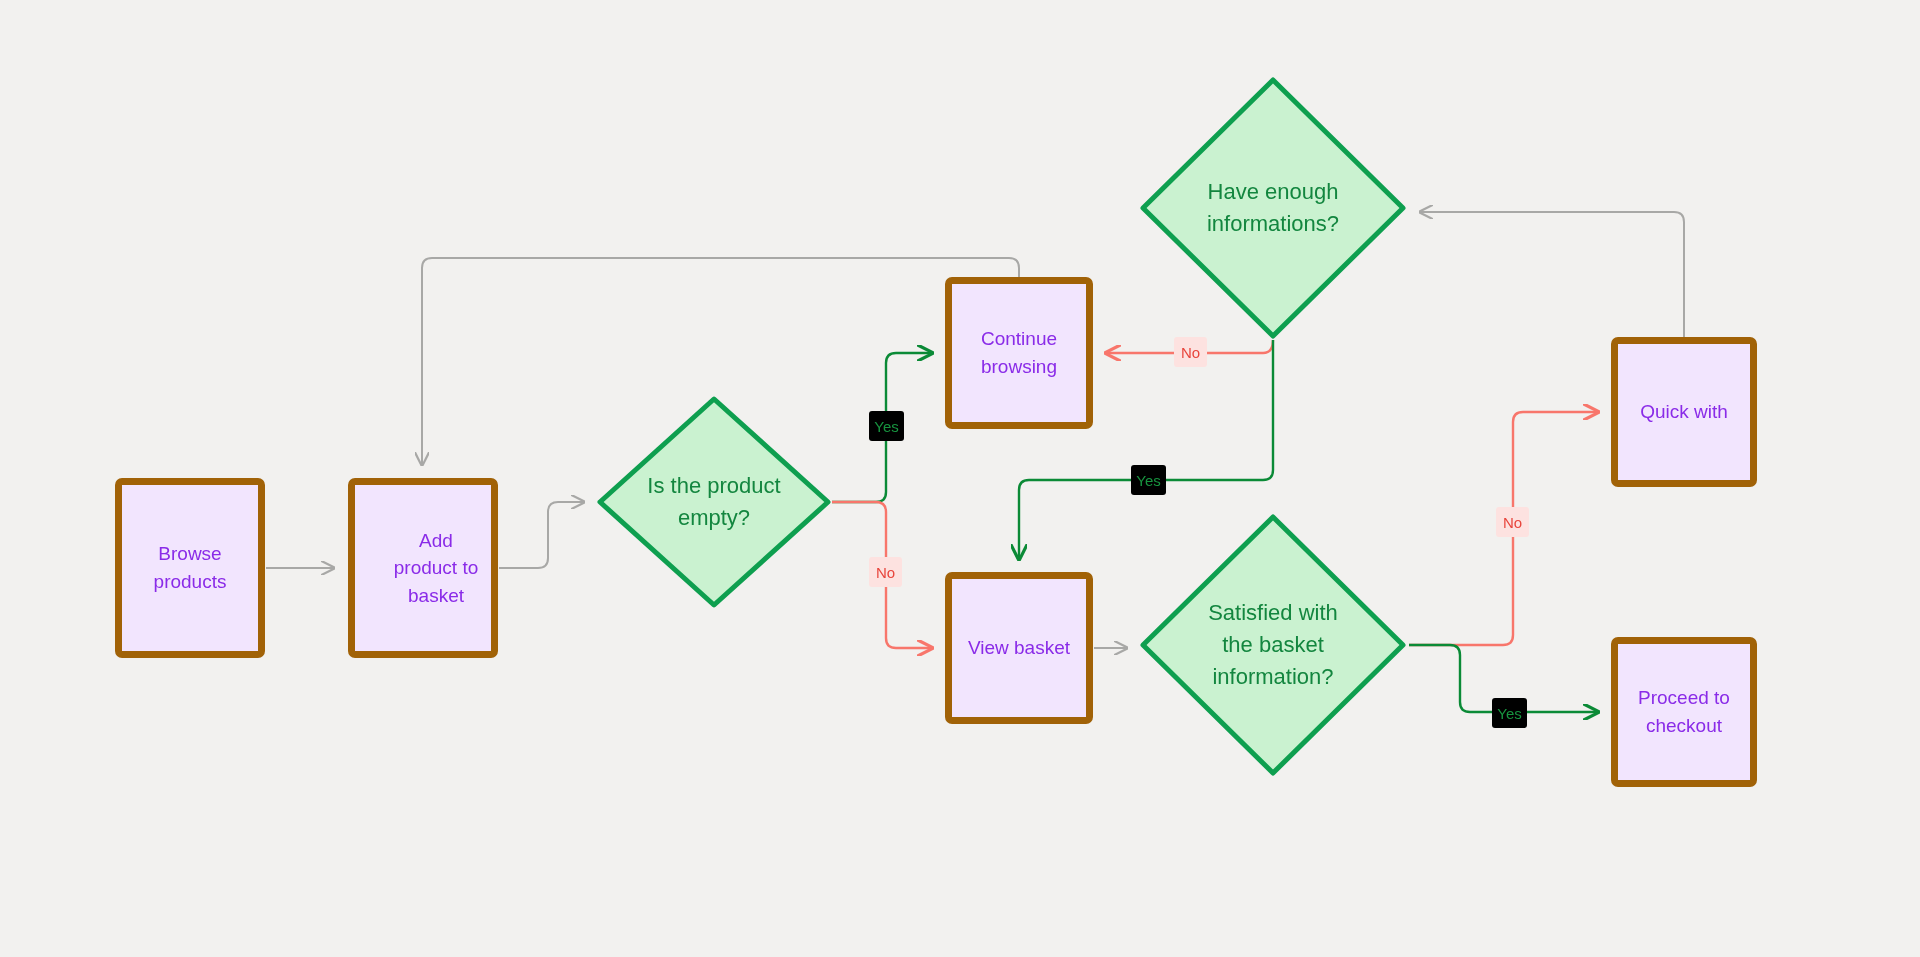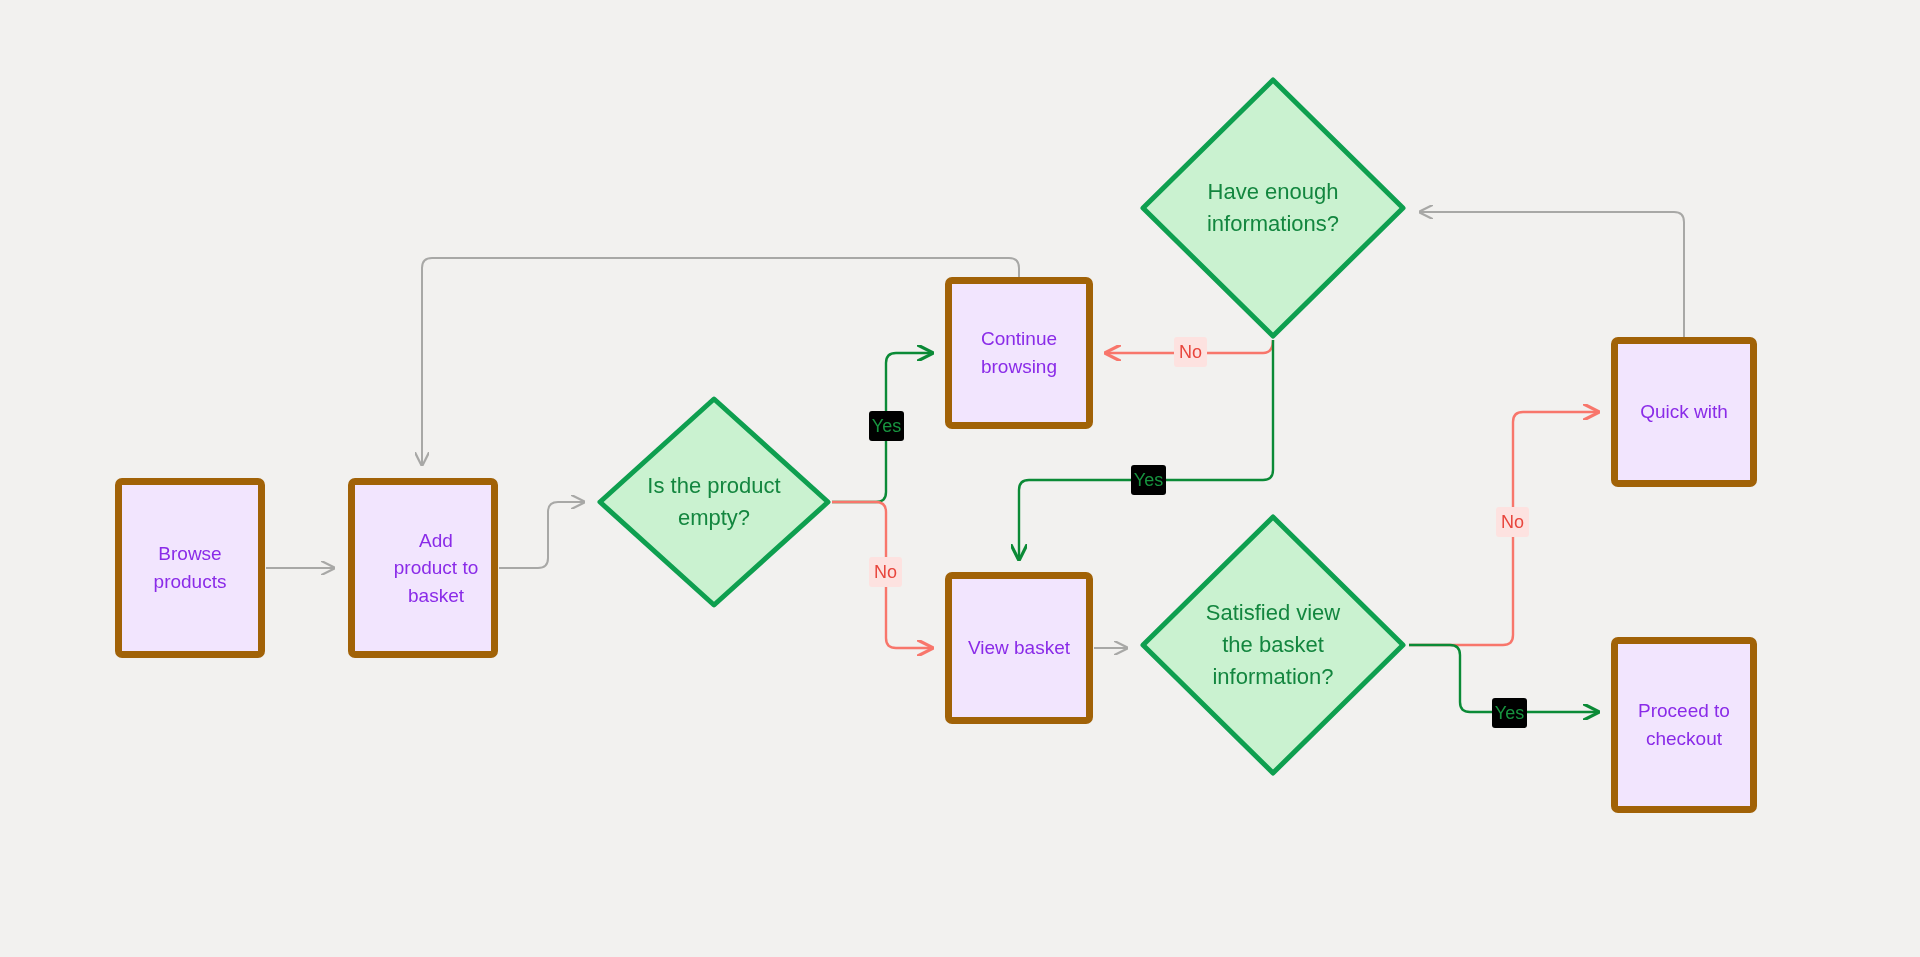--- a/index.html
+++ b/index.html
@@ -59,21 +59,21 @@
     position: relative;
     z-index: 2;
     padding: 0 14px;
   }
   .edge-label {
     position: absolute;
     box-sizing: border-box;
     display: flex;
     align-items: center;
     justify-content: center;
-    font-size: 18px;
+    font-size: 15px;
     border-radius: 3px;
     z-index: 5;
     white-space: nowrap;
   }
   .lbl-yes {
     background: #000000;
     color: #17943F;
   }
   .lbl-no {
     background: #FDE2E0;
@@ -153,30 +153,30 @@
       <polygon points="134,4 264,132 134,260 4,132" fill="#CAF2D0" stroke="#0E9F4F" stroke-width="5" stroke-linejoin="round"></polygon>
     </svg>
     <span class="dlabel" style="white-space:pre-line;">Have enough
 informations?</span>
   </div>
 
   <div class="node decision" style="left:1139px; top:513px; width:268px; height:264px;">
     <svg class="diamond-shape" viewBox="0 0 268 264" preserveAspectRatio="none">
       <polygon points="134,4 264,132 134,260 4,132" fill="#CAF2D0" stroke="#0E9F4F" stroke-width="5" stroke-linejoin="round"></polygon>
     </svg>
-    <span class="dlabel" style="white-space:pre-line;">Satisfied view
+    <span class="dlabel" style="white-space:pre-line;">Satisfied with
 the basket
 information?</span>
   </div>
 
   <div class="node process" style="left:1611px; top:337px; width:146px; height:150px;">
     <span style="white-space:pre-line;">Quick with</span>
   </div>
 
-  <div class="node process" style="left:1611px; top:637px; width:146px; height:176px;">
+  <div class="node process" style="left:1611px; top:637px; width:146px; height:150px;">
     <span style="white-space:pre-line;">Proceed to
 checkout</span>
   </div>
 
   <div class="edge-label lbl-yes" style="left:869px; top:411px; width:35px; height:30px;">
     <span>Yes</span>
   </div>
 
   <div class="edge-label lbl-no" style="left:869px; top:557px; width:33px; height:30px;">
     <span>No</span>

